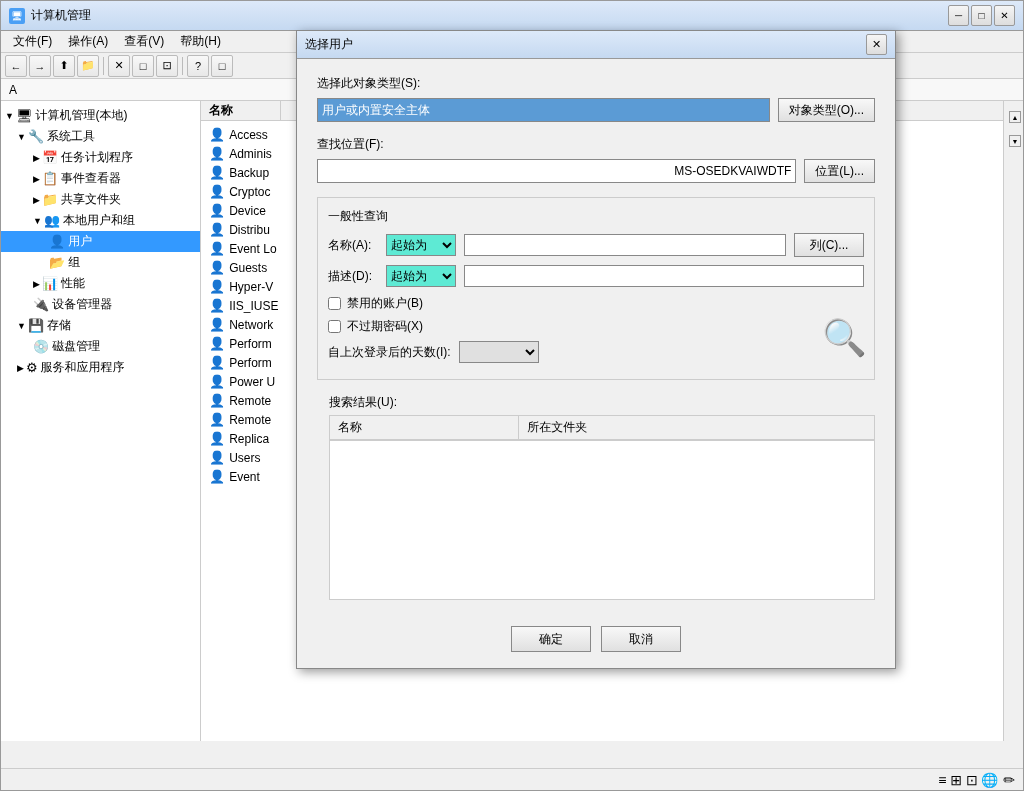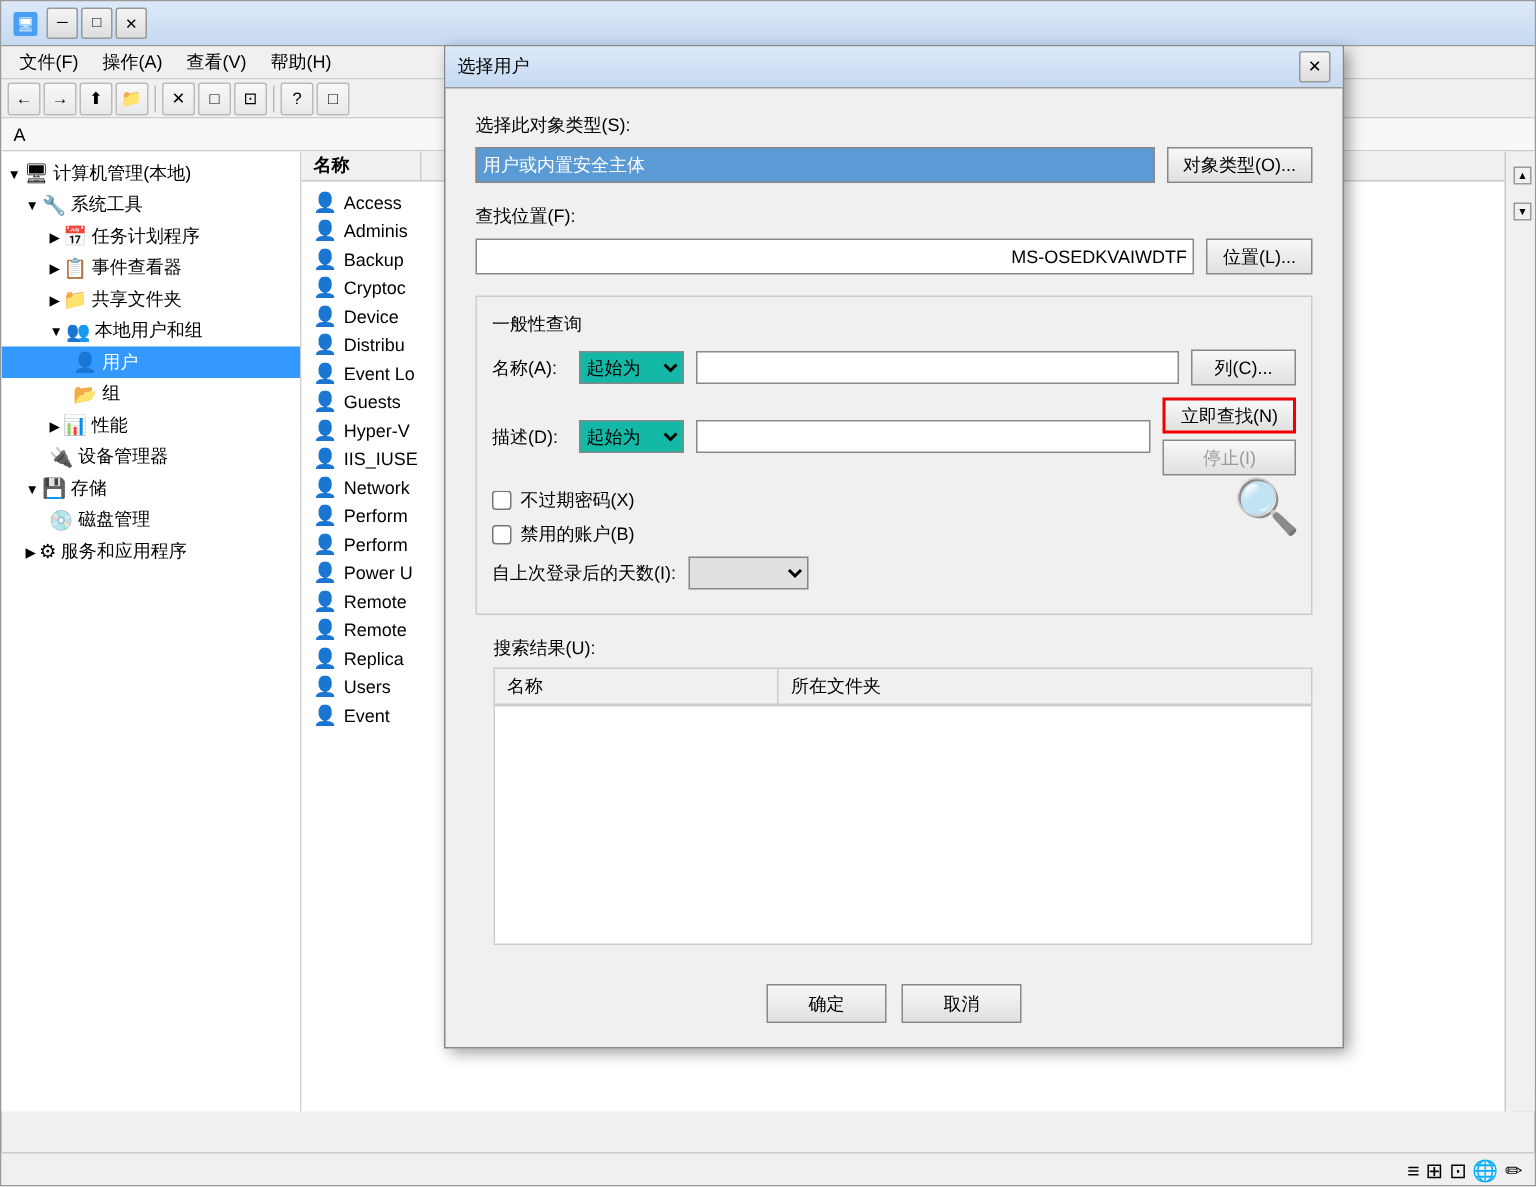--- a/index.html
+++ b/index.html
@@ -294,21 +294,21 @@
     }
     .query-label {
       width: 50px;
       font-size: 12px;
       text-align: left;
     }
     .query-select {
       width: 70px;
       height: 22px;
       border: 1px solid #888;
-      background: #14b8a6;
+      background: #5eead4;
       font-size: 12px;
       font-family: inherit;
     }
     .query-text-input {
       flex: 1;
       height: 22px;
       border: 1px solid #888;
       background: white;
       padding: 2px 4px;
       font-size: 12px;
@@ -403,20 +403,21 @@
       font-size: 12px;
     }
   </style>
 </head>
 <body>
 
 <div class="main-window">
 
   <div class="title-bar">
     <div class="title-bar-icon">🖥</div>
+    <span class="title-bar-text">计算机管理</span>
     <div class="title-bar-controls">
       <div class="title-btn">─</div>
       <div class="title-btn">□</div>
       <div class="title-btn close">✕</div>
     </div>
   </div>
 
   <div class="menu-bar">
     <span class="menu-item">文件(F)</span>
     <span class="menu-item">操作(A)</span>
@@ -664,33 +665,29 @@
             <button class="dialog-btn">列(C)...</button>
           </div>
         </div>
 
         <div class="query-row">
           <span class="query-label">描述(D):</span>
           <select class="query-select">
             <option>起始为</option>
           </select>
           <input type="text" class="query-text-input" style="">
-          <div style="margin-left:auto; display:flex; flex-direction:column; gap:4px; min-width:80px;">
-            <button class="dialog-btn primary" style="white-space:nowrap;">立即查找(N)</button>
-            <button class="dialog-btn disabled">停止(I)</button>
-          </div>
         </div>
 
+        <div class="checkbox-row">
+          <input type="checkbox" style="">
+          <span>禁用的账户(B)</span>
+        </div>
         <div class="checkbox-row">
           <input type="checkbox" style="">
           <span>不过期密码(X)</span>
-        </div>
-        <div class="checkbox-row">
-          <input type="checkbox" style="">
-          <span>禁用的账户(B)</span>
         </div>
 
         <div class="days-row">
           <span class="days-label">自上次登录后的天数(I):</span>
           <select class="days-select">
             <option></option>
           </select>
         </div>
       </div>
 

